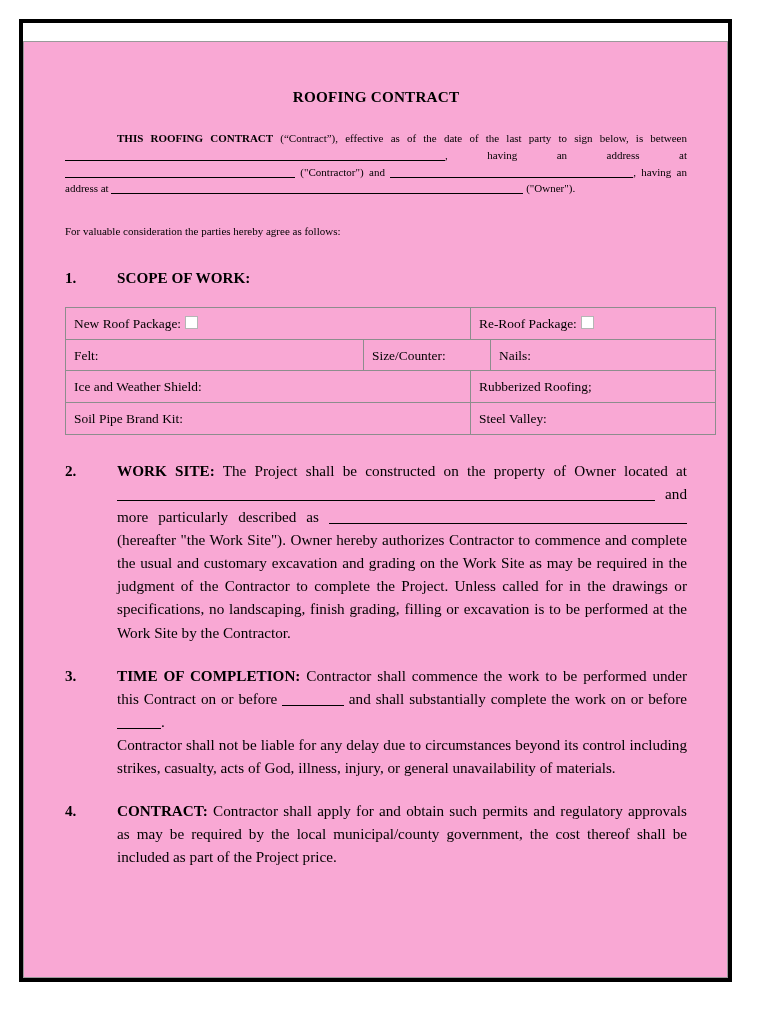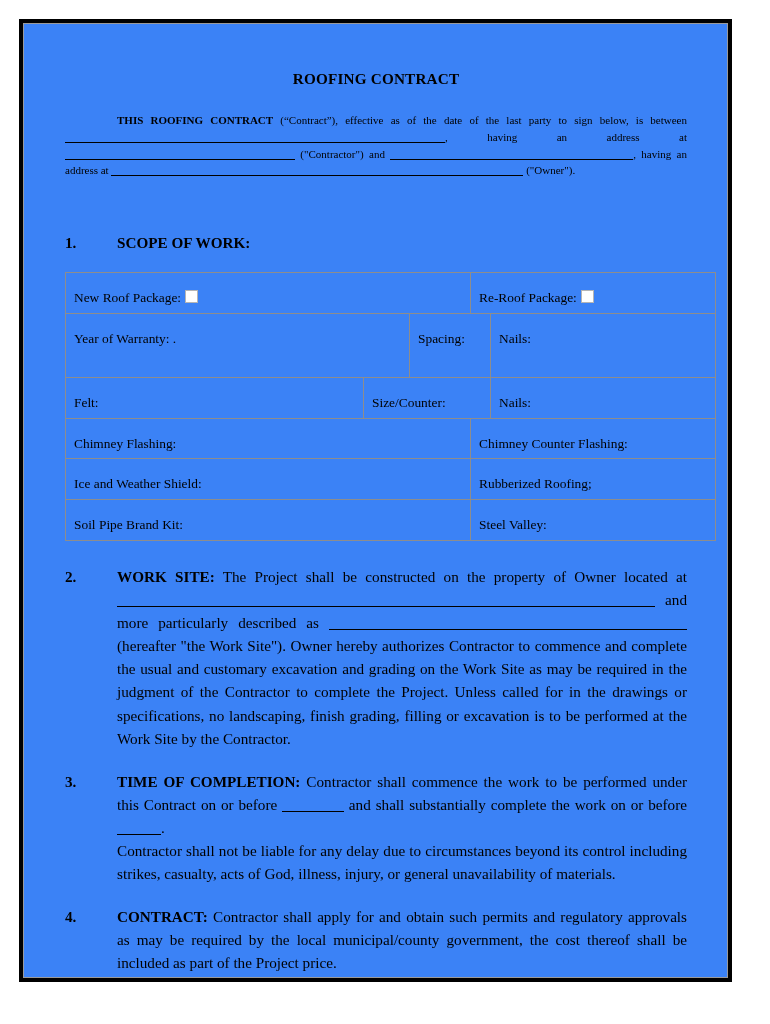--- a/index.html
+++ b/index.html
@@ -25,21 +25,22 @@
     height: 963px;
     border: 4px solid #000000;
     box-sizing: border-box;
     background: #ffffff;
   }
   #page-inner {
     position: absolute;
     inset: 0;
     border: 1px solid #9a9a9a;
     box-sizing: border-box;
-    background: #3b82f6;
+    background: #f9a8d4;
+    margin-top: 18px;
   }
   #sheet {
     position: absolute;
     left: 0; top: 0; right: 0; bottom: 0;
     padding: 32px 40px 10px 41px;
     box-sizing: border-box;
   }
 
   
   .doc-title {
@@ -95,21 +96,21 @@
   
   table.scope {
     width: 650px;
     border-collapse: collapse;
     table-layout: fixed;
     font-size: 13.4px;
     margin-top: 18px;
   }
   table.scope td {
     border: 1px solid #8d8d8d;
-    padding: 17px 7px 6px 8px;
+    padding: 8px 7px 6px 8px;
     vertical-align: top;
     line-height: 1.25;
     height: 14px;
   }
   table.scope td.tall { height: 40px; }
   .cbx {
     display: inline-block;
     width: 11px;
     height: 11px;
     border: 1px solid #b5b5b5;
@@ -126,20 +127,21 @@
 <div id="sheet">
 
   <div class="doc-title">ROOFING CONTRACT</div>
 
   <div class="gap-e"></div>
 
   <p class="body"><span class="indent"></span><b>THIS ROOFING CONTRACT</b><span> (“Contract”), effective as of the date of the last party to sign below, is between </span><span class="rule" style="width:380px"></span><span>, having an address at </span><span class="rule" style="width:230px"></span><span> ("Contractor") and </span><span class="rule" style="width:243px"></span><span>, having an address at </span><span class="rule" style="width:412px"></span><span> ("Owner").</span></p>
 
   <div class="gap-f"></div>
 
+  <p class="body">For valuable consideration the parties hereby agree as follows:</p>
 
   <div class="gap-f"></div>
 
   <div class="clause">
     <div class="num">1.</div>
     <div class="txt"><b>SCOPE OF WORK:</b></div>
   </div>
 
   <table class="scope">
     <colgroup>
@@ -150,34 +152,25 @@
       <col style="width:20px">
       <col style="width:25px">
       <col style="width:200px">
     </colgroup>
     <tbody>
       <tr>
         <td colspan="4"><span>New Roof Package:</span><span class="cbx"></span></td>
         <td colspan="3"><span>Re-Roof Package:</span><span class="cbx"></span></td>
       </tr>
       <tr>
-        <td colspan="3" class="tall"><span>Year of Warranty:          .</span></td>
-        <td colspan="2" class="tall"><span>Spacing:</span></td>
-        <td colspan="2" class="tall"><span>Nails:</span></td>
-      </tr>
-      <tr>
         <td colspan="2"><span>Felt:</span></td>
         <td colspan="3"><span>Size/Counter:</span></td>
         <td colspan="2"><span>Nails:</span></td>
       </tr>
       <tr>
-        <td colspan="4"><span>Chimney Flashing:</span></td>
-        <td colspan="3"><span>Chimney Counter Flashing:</span></td>
-      </tr>
-      <tr>
         <td colspan="4"><span>Ice and Weather Shield:</span></td>
         <td colspan="3"><span>Rubberized Roofing;</span></td>
       </tr>
       <tr>
         <td colspan="4"><span>Soil Pipe Brand Kit:</span></td>
         <td colspan="3"><span>Steel Valley:</span></td>
       </tr>
     </tbody>
   </table>
 

